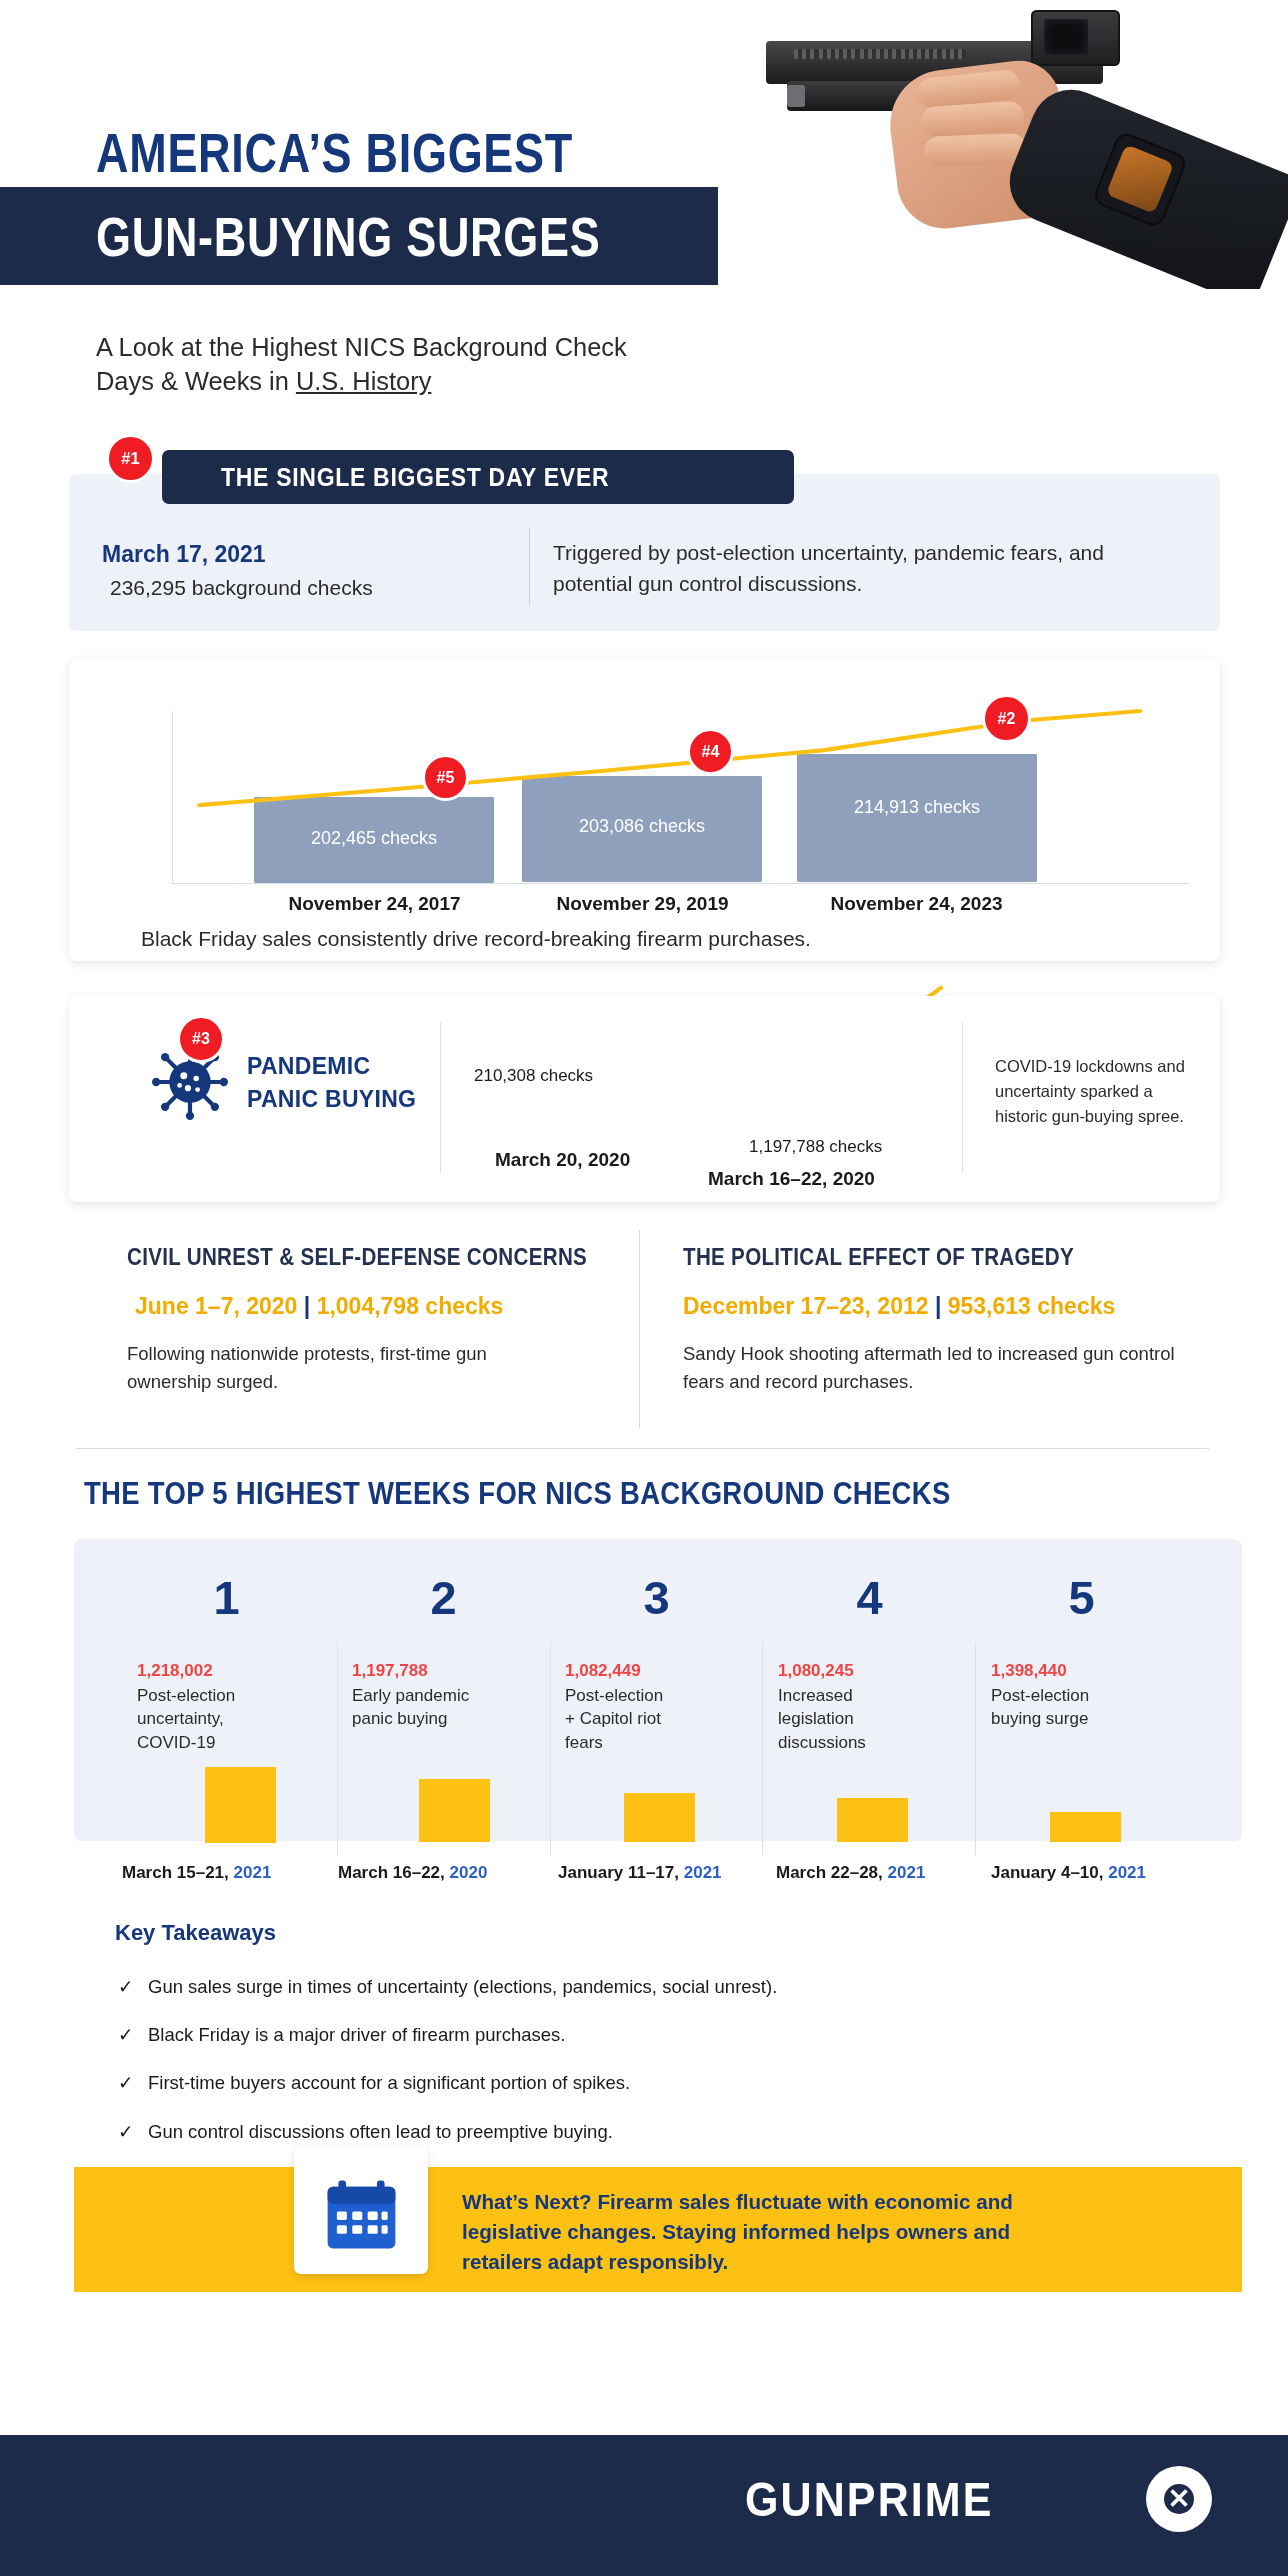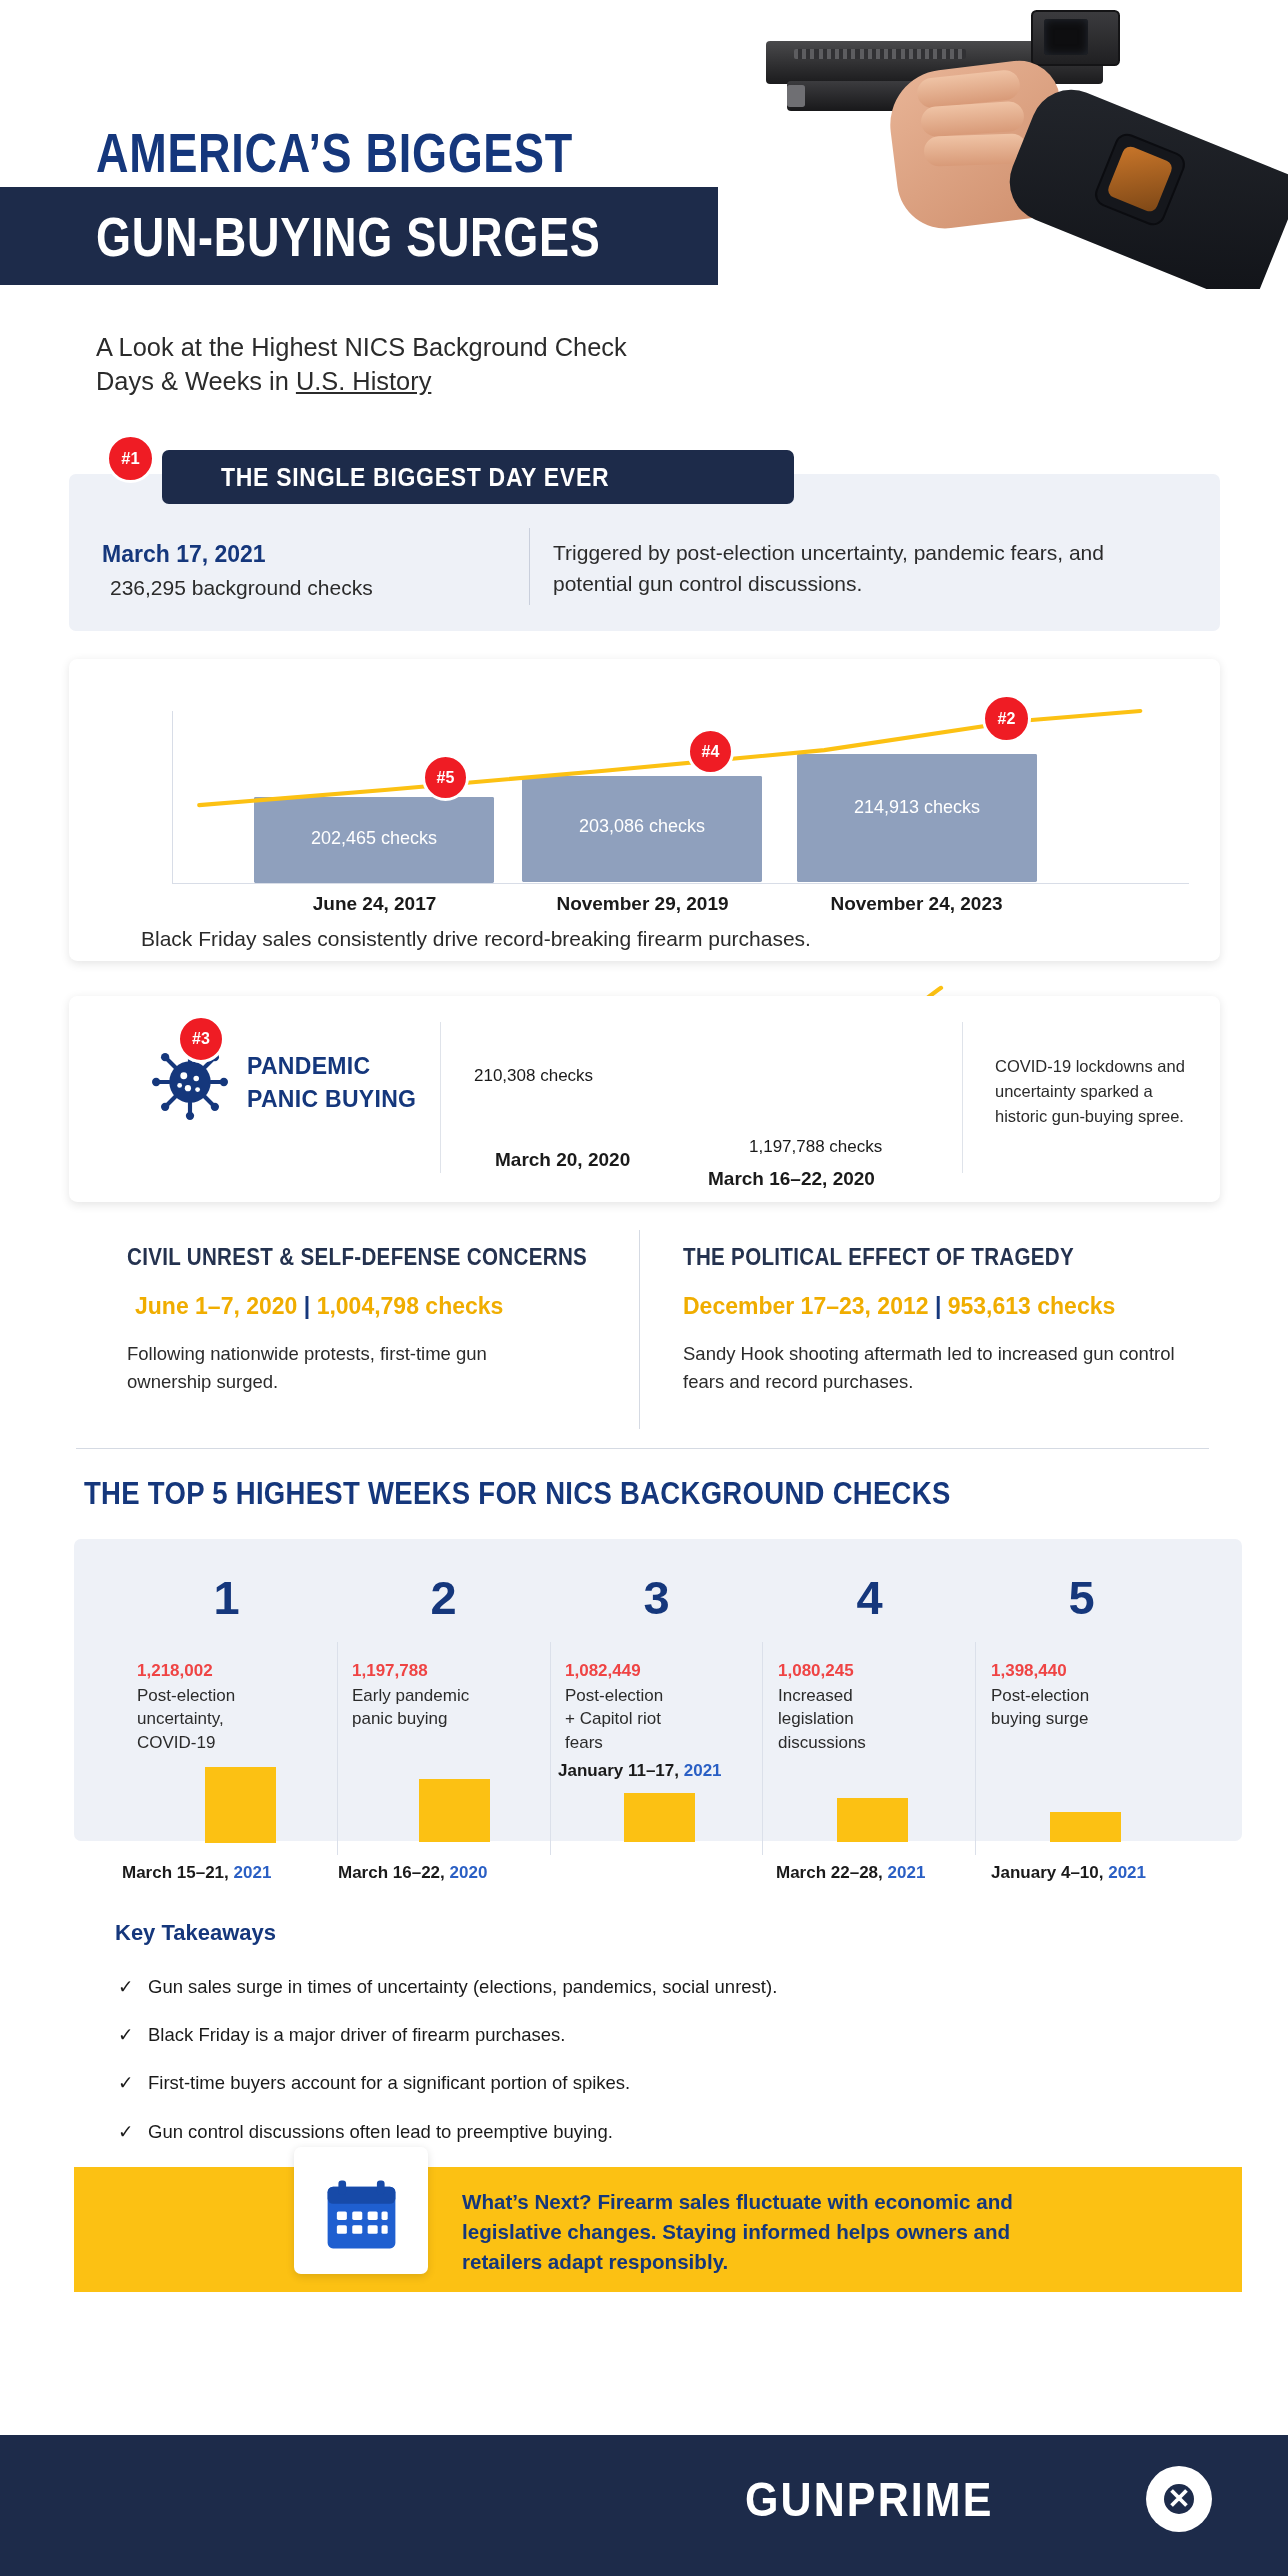--- a/index.html
+++ b/index.html
@@ -589,21 +589,21 @@
   <div class="bf-axis-x"></div>
 
   <div class="bf-bar" style="left:254px; top:797px; width:240px; height:86px;"></div>
   <div class="bf-bar" style="left:522px; top:776px; width:240px; height:106px;"></div>
   <div class="bf-bar" style="left:797px; top:754px; width:240px; height:128px;"></div>
 
   <div class="bf-bar-label" style="left:254px; top:828px; width:240px;">202,465  checks</div>
   <div class="bf-bar-label" style="left:522px; top:816px; width:240px;">203,086 checks</div>
   <div class="bf-bar-label" style="left:797px; top:797px; width:240px;">214,913 checks</div>
 
-  <div class="bf-cat" style="left:227px; top:893px; width:295px;">June 24, 2017</div>
+  <div class="bf-cat" style="left:227px; top:893px; width:295px;">November 24, 2017</div>
   <div class="bf-cat" style="left:495px; top:893px; width:295px;">November 29, 2019</div>
   <div class="bf-cat" style="left:769px; top:893px; width:295px;">November 24, 2023</div>
 
   <svg width="1288" height="2576" style="position:absolute;left:0;top:0;pointer-events:none;" viewBox="0 0 1875 3750">
     <polyline points="290,1172 560,1150 880,1122 1200,1092 1480,1050 1660,1035" fill="none" stroke="#fcc113" stroke-width="6" stroke-linecap="round"></polyline>
 
     <path d="M670,1662 C830,1656 980,1640 1110,1598 C1240,1552 1310,1480 1370,1438" fill="none" stroke="#fcc113" stroke-width="6" stroke-linecap="round"></path>
     <circle cx="815" cy="1655" r="11" fill="#fcc113"></circle>
     <circle cx="1150" cy="1578" r="11" fill="#fcc113"></circle>
   </svg>
@@ -705,21 +705,21 @@
   </div>
 
   <div class="t5-rank" style="left:574px; top:1570px; width:165px;">3</div>
   <div class="t5-num" style="left:565px; top:1661px;">1,082,449</div>
   <div class="t5-desc" style="left:565px; top:1684px; width:185px;">
     <span>Post-election</span><br>
     <span>+ Capitol riot</span><br>
     <span>fears</span>
   </div>
   <div class="t5-bar" style="left:624px; top:1793px; width:71px; height:49px;"></div>
-  <div class="t5-date" style="left:558px; top:1761px;">
+  <div class="t5-date" style="left:558px; top:1863px;">
     <span>January 11–17, </span><span class="yr">2021</span>
   </div>
 
   <div class="t5-rank" style="left:787px; top:1570px; width:165px;">4</div>
   <div class="t5-num" style="left:778px; top:1661px;">1,080,245</div>
   <div class="t5-desc" style="left:778px; top:1684px; width:179px;">
     <span>Increased</span><br>
     <span>legislation</span><br>
     <span>discussions</span>
   </div>

